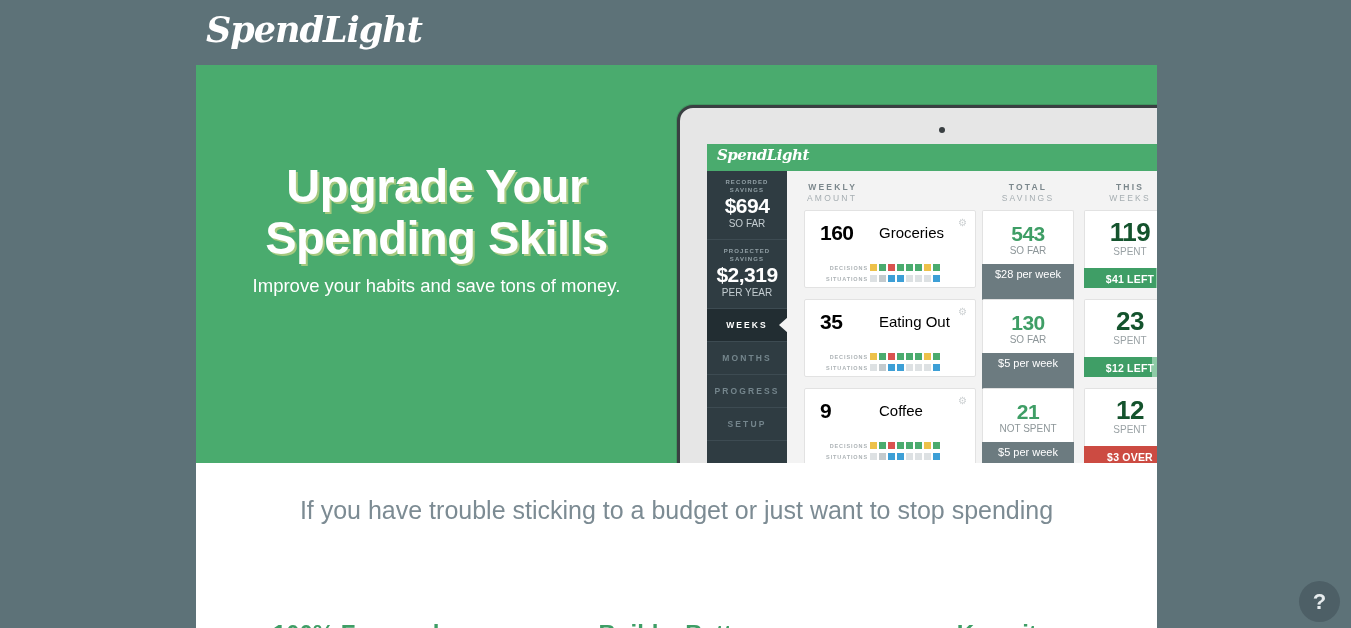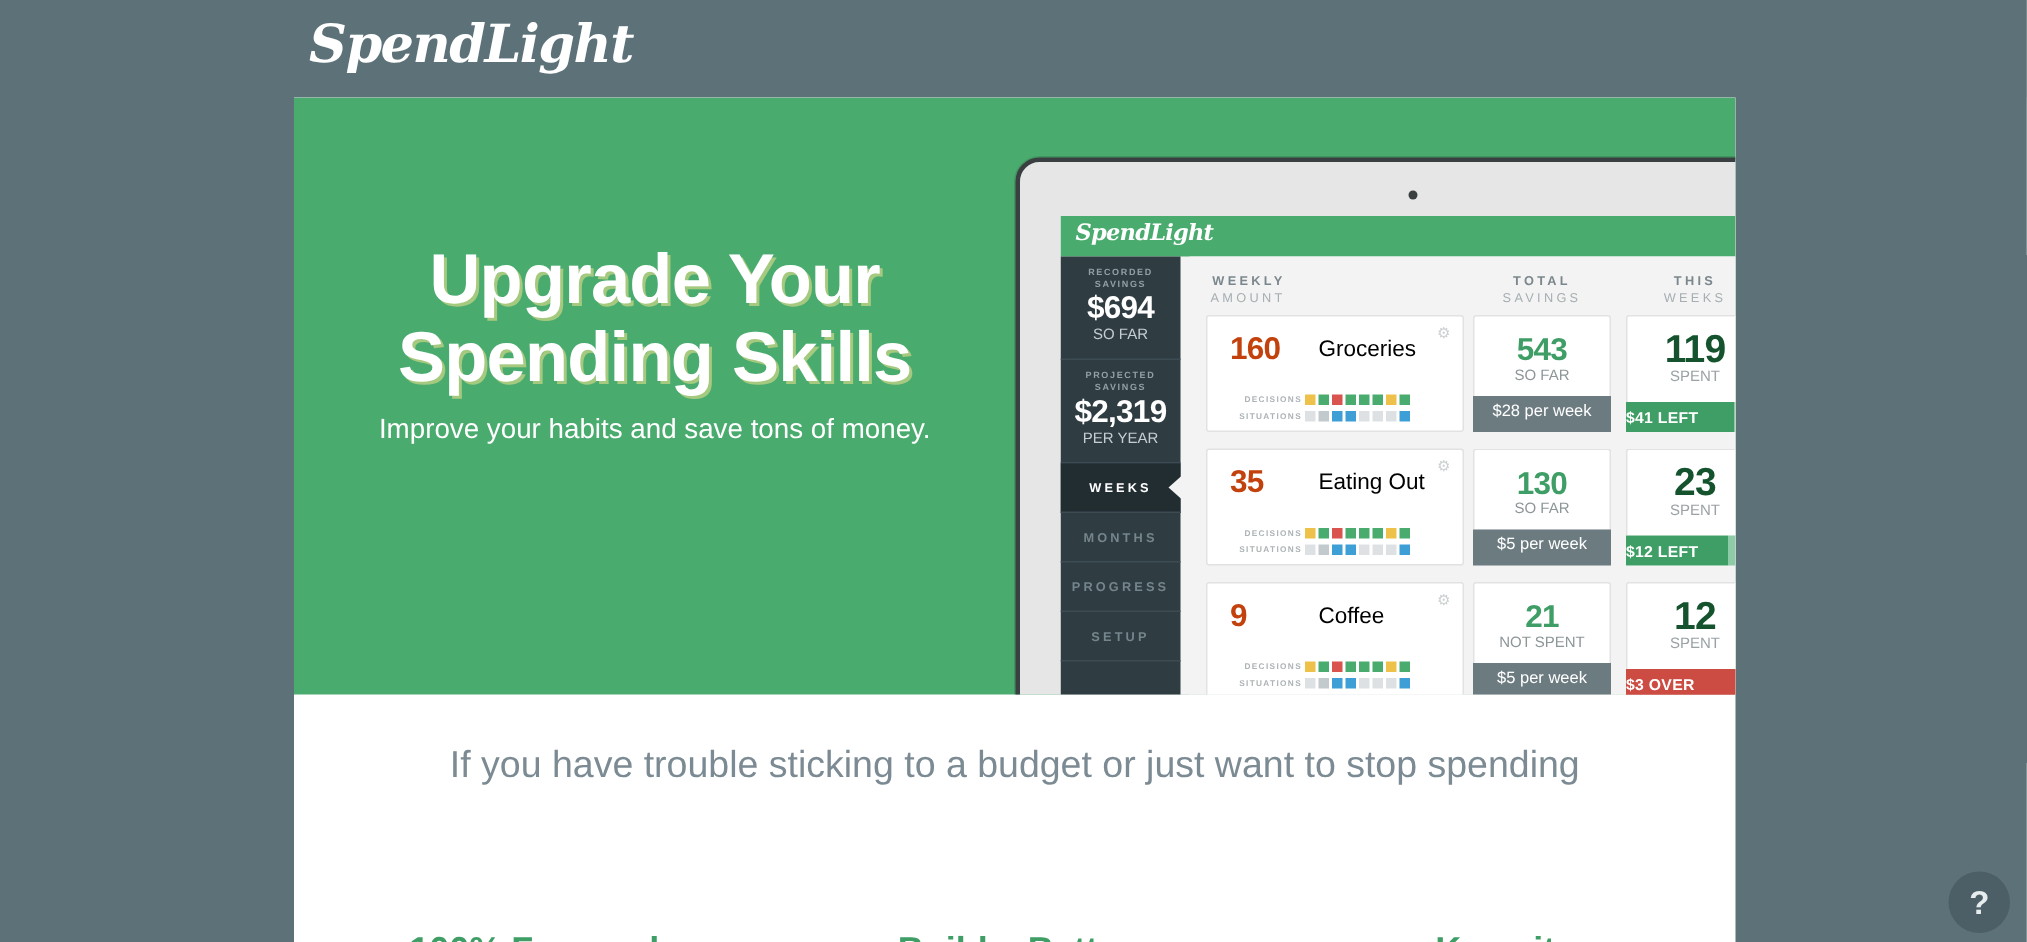--- a/index.html
+++ b/index.html
@@ -166,21 +166,21 @@
 
   .card {
     position: absolute; left: 0; top: 0;
     width: 172px; height: 78px;
     background: #ffffff;
     border: 1px solid #e2e2e2;
     border-radius: 2px;
   }
   .card .amt {
     position: absolute; left: 15px; top: 10px;
-    font-size: 21px; font-weight: bold; color: #c2410c;
+    font-size: 21px; font-weight: bold; color: #000000;
     letter-spacing: -0.5px;
   }
   .card .cat {
     position: absolute; left: 74px; top: 13px;
     font-size: 15px; color: #000000; font-weight: normal;
   }
   .gear {
     position: absolute; right: 8px; top: 7px;
     width: 9px; height: 9px;
     color: #ccd0d2; font-size: 10px; line-height: 9px;
@@ -207,42 +207,42 @@
     border: 1px solid #e2e2e2; border-bottom: none;
     border-radius: 2px 2px 0 0;
     text-align: center; padding-top: 11px;
   }
   .mid .box .n {
     font-size: 21px; font-weight: bold; color: #3f9e66; line-height: 23px;
     letter-spacing: -0.5px;
   }
   .mid .box .s { font-size: 10px; color: #8d9699; line-height: 12px; }
   .mid .bar {
-    height: 24px; line-height: 20px; text-align: center;
+    height: 36px; line-height: 20px; text-align: center;
     background: #6c7b80; color: #ffffff; font-size: 11px;
   }
 
   .right {
     position: absolute; left: 280px; top: 0;
     width: 92px; height: 78px;
   }
   .right .box {
     height: 58px; background: #ffffff;
     border: 1px solid #e2e2e2; border-bottom: none;
     border-radius: 2px 2px 0 0;
     text-align: center; padding-top: 8px;
   }
   .right .box .n {
     font-size: 26px; color: #14532d; line-height: 27px; font-weight: bold;
     letter-spacing: -0.5px;
   }
   .right .box .s { font-size: 10px; color: #9aa2a5; line-height: 12px; }
   .right .bar {
     position: relative; height: 20px; line-height: 20px;
-    text-align: left; overflow: hidden;
+    text-align: center; overflow: hidden;
   }
   .right .bar .fill {
     position: absolute; left: 0; top: 0; height: 20px;
   }
   .right .bar .txt {
     position: relative; color: #ffffff;
     font-size: 10.5px; font-weight: bold; letter-spacing: 0.2px;
   }
 
   

